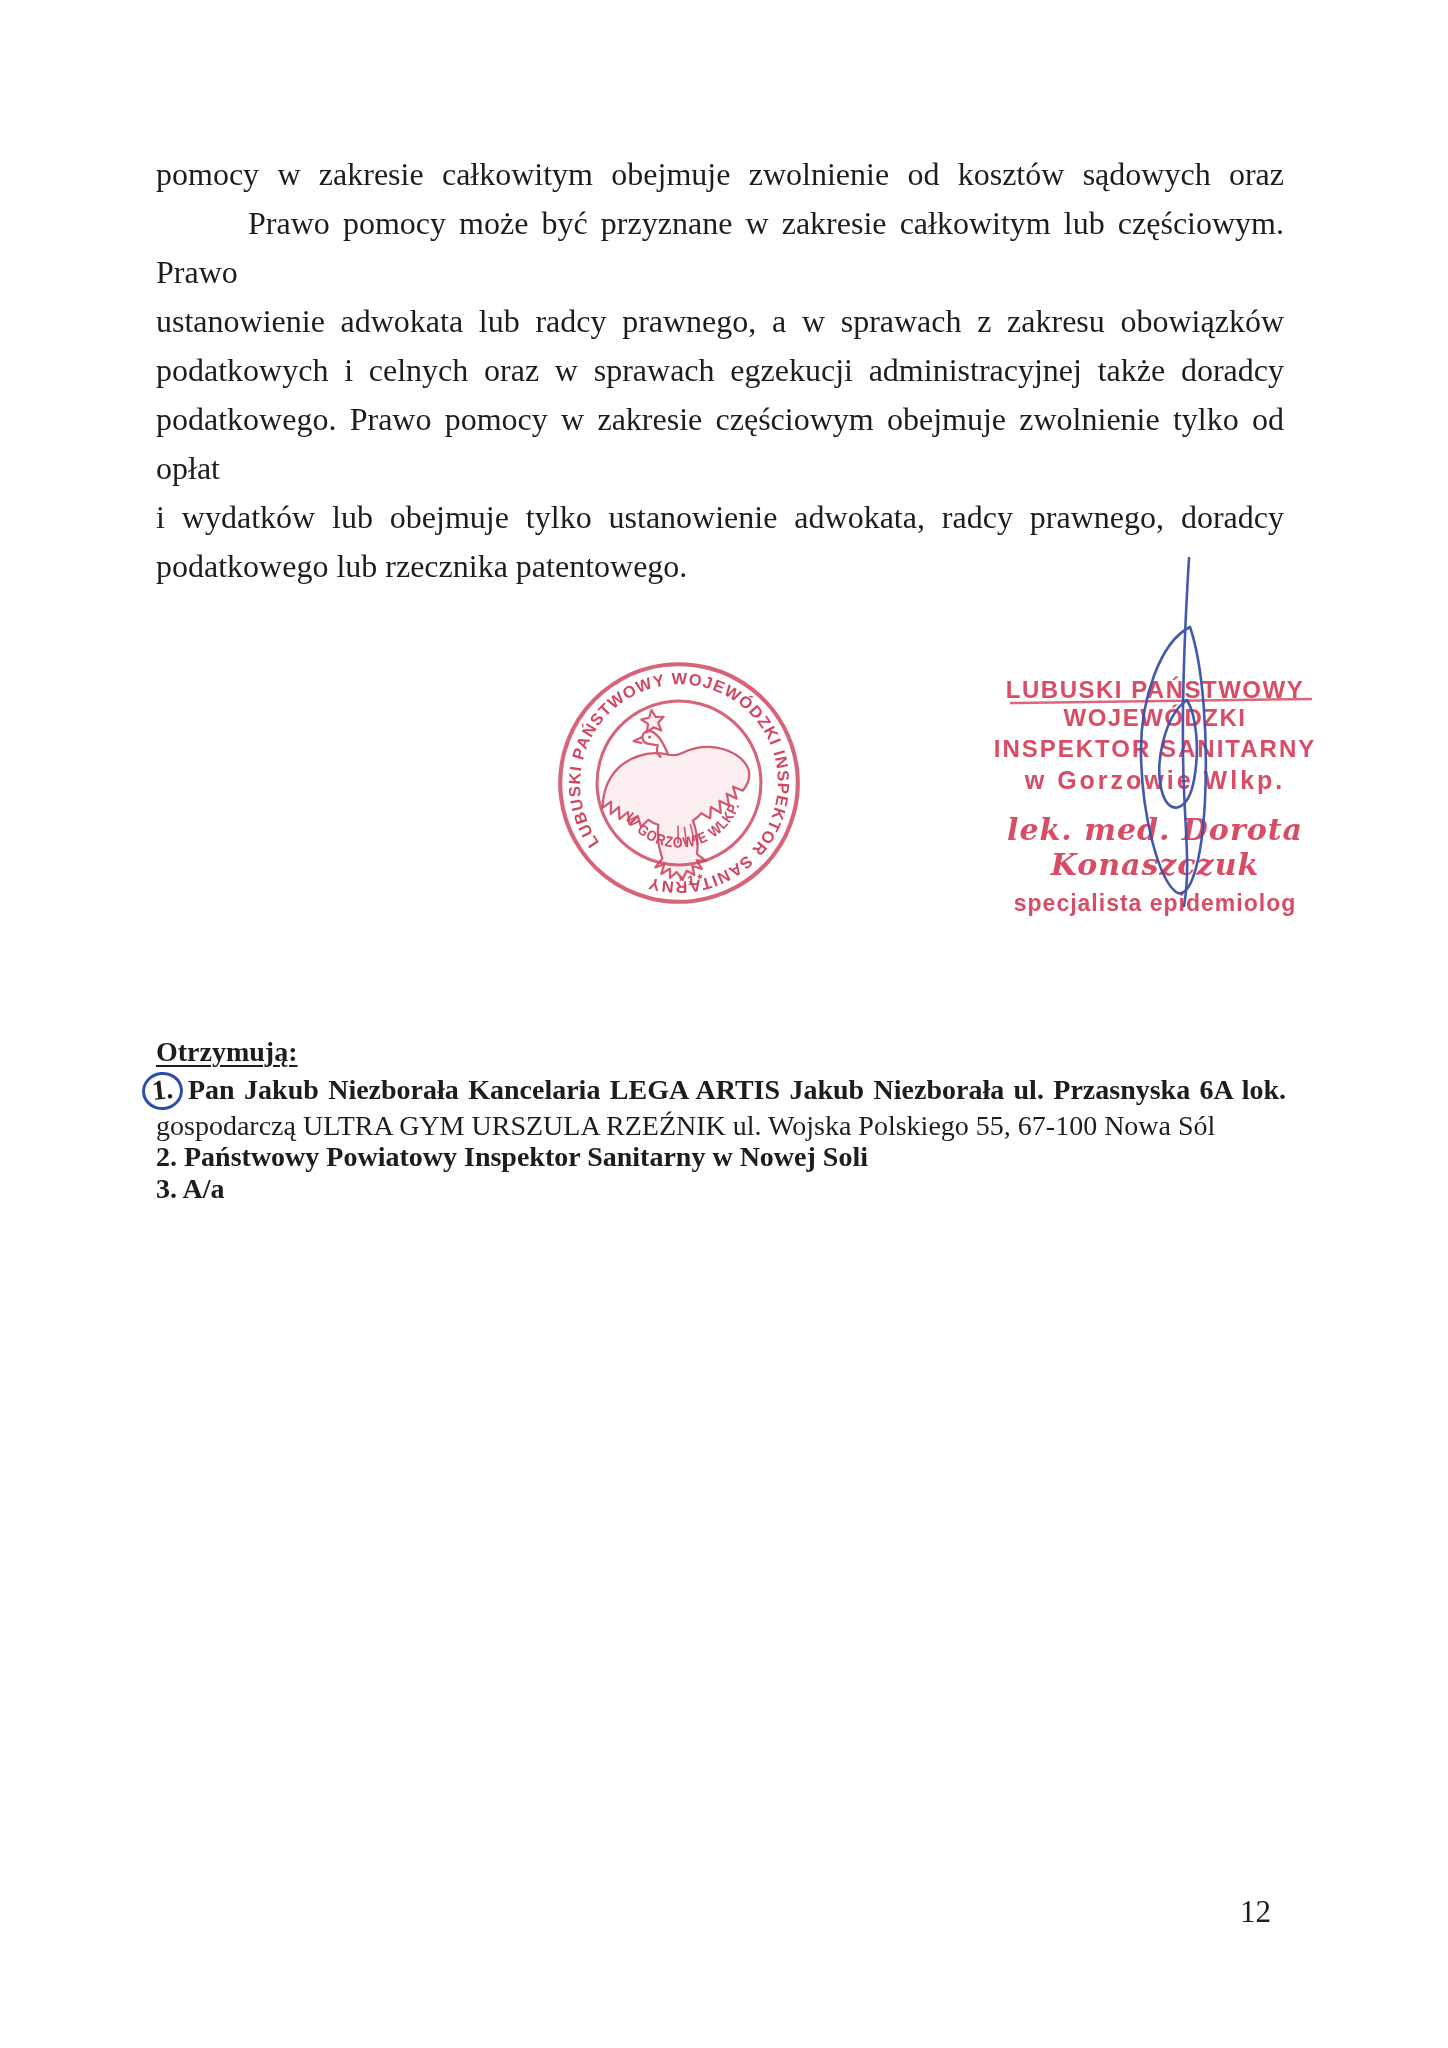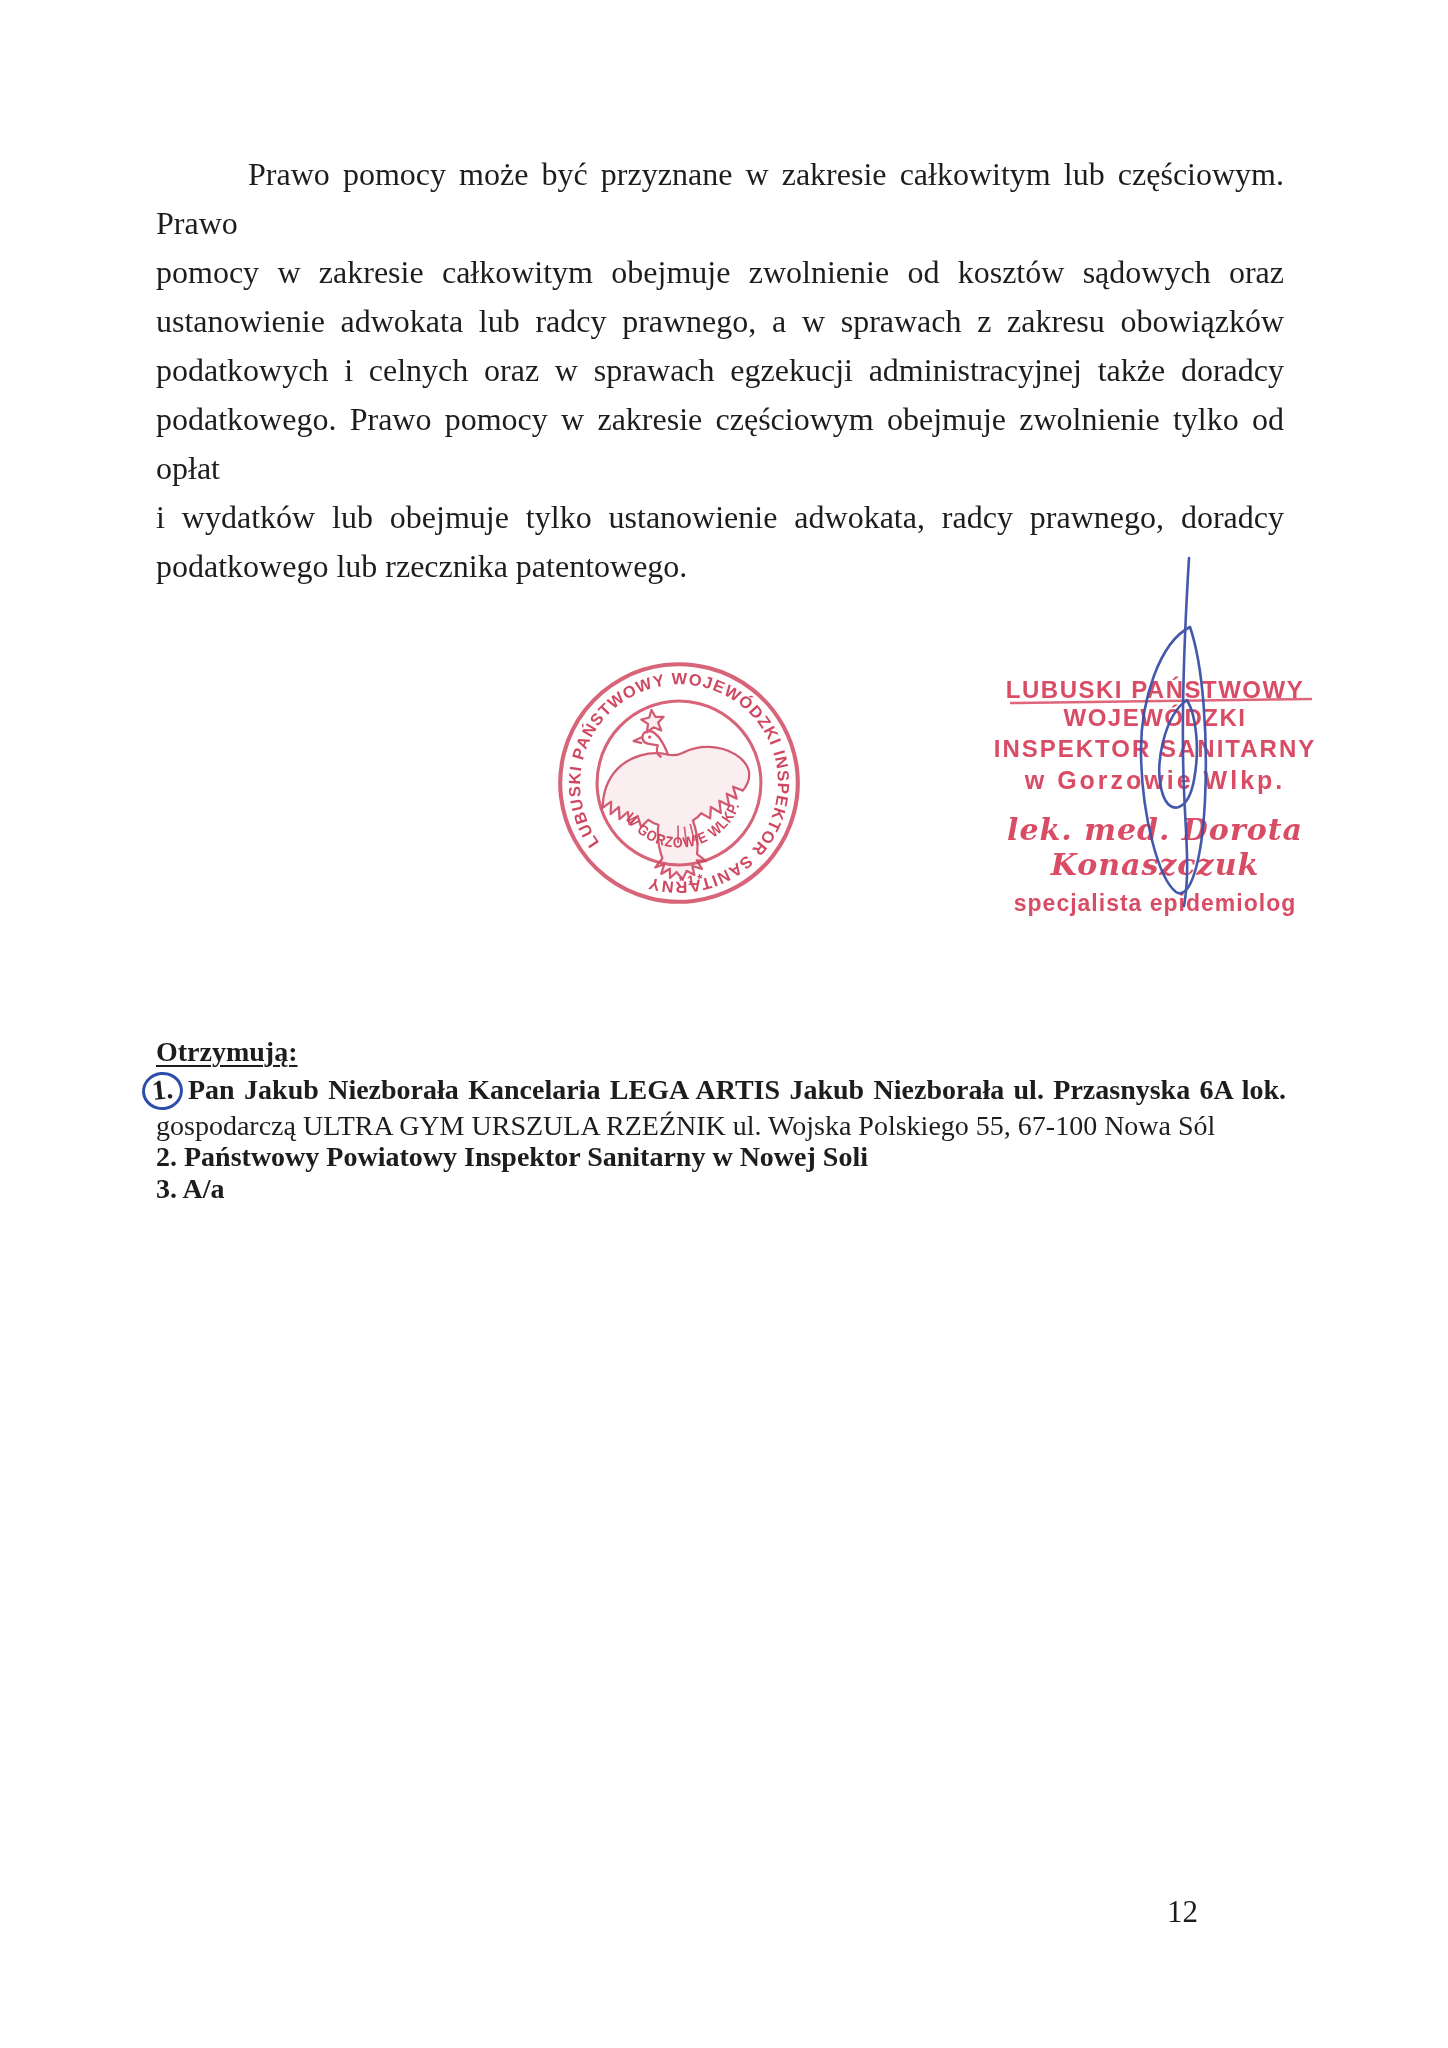--- a/index.html
+++ b/index.html
@@ -43,30 +43,30 @@
                 font-size:28px; line-height:31.5px; }
   .rec-heading { text-decoration:underline; text-underline-offset:4px;
                  text-decoration-thickness:2px; margin-bottom:6px;font-weight:bold; }
   .rec-line { text-align:justify; text-align-last:justify; }
   .rec-line.noj { text-align:left; text-align-last:left; }
   .bold { font-weight:bold; }
   .circle-1 { display:inline-block; border:3px solid #2d4dab; border-radius:50%;
               padding:0 7px 2px 7px; transform:rotate(-6deg); font-weight:bold;
               margin:-2px 5px 0 -14px; line-height:30px; }
 
-  .pagenum { position:absolute; left:1167px; top:1894px; font-size:31px; }
+  .pagenum { position:absolute; left:1240px; top:1894px; font-size:31px; }
 </style>
 </head>
 <body>
 
 <div class="page">
 
   <div class="body-text">
+    <div class="jline">pomocy w zakresie całkowitym obejmuje zwolnienie od kosztów sądowych oraz</div>
     <div class="jline indent">Prawo pomocy może być przyznane w zakresie całkowitym lub częściowym. Prawo</div>
-    <div class="jline">pomocy w zakresie całkowitym obejmuje zwolnienie od kosztów sądowych oraz</div>
     <div class="jline">ustanowienie adwokata lub radcy prawnego, a w sprawach z zakresu obowiązków</div>
     <div class="jline">podatkowych i celnych oraz w sprawach egzekucji administracyjnej także doradcy</div>
     <div class="jline">podatkowego. Prawo pomocy w zakresie częściowym obejmuje zwolnienie tylko od opłat</div>
     <div class="jline">i wydatków lub obejmuje tylko ustanowienie adwokata, radcy prawnego, doradcy</div>
     <div class="jline last">podatkowego lub rzecznika patentowego.</div>
   </div>
 
   <div class="seal">
     <svg viewBox="0 0 248 248">
       <defs>

